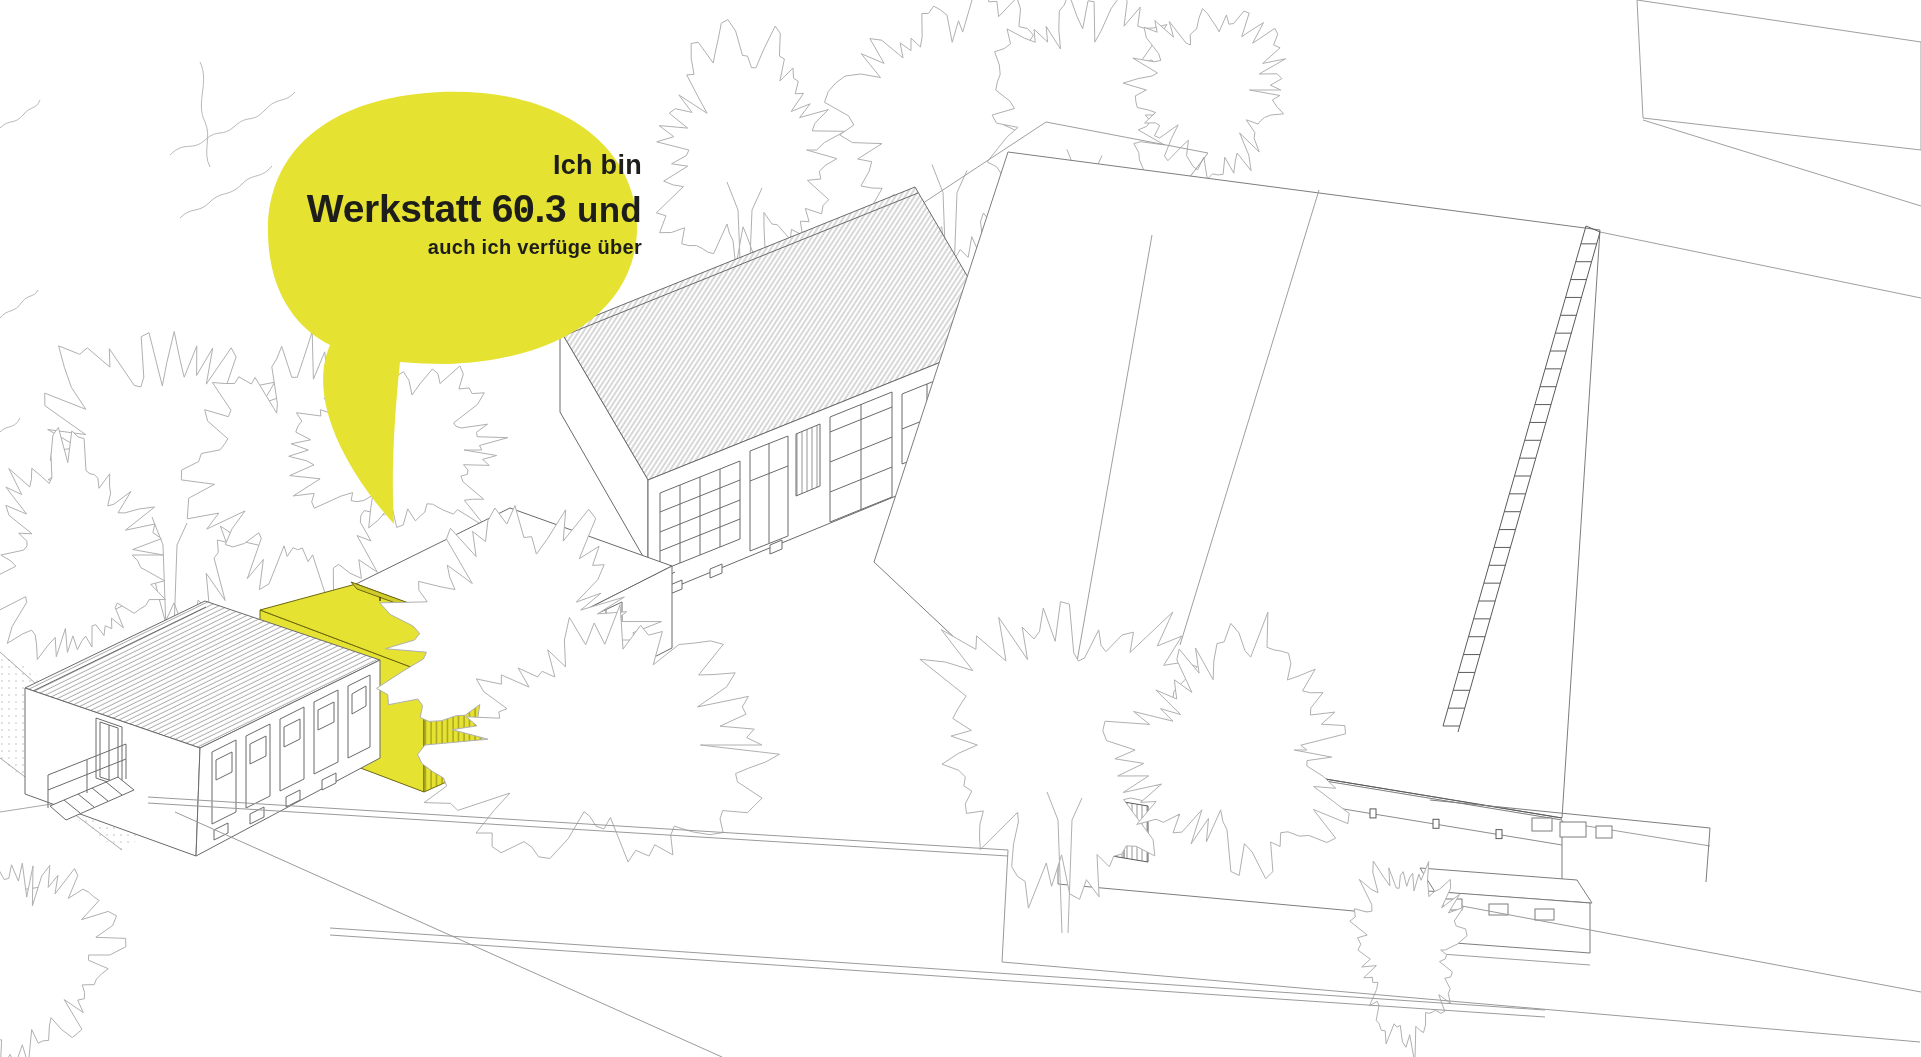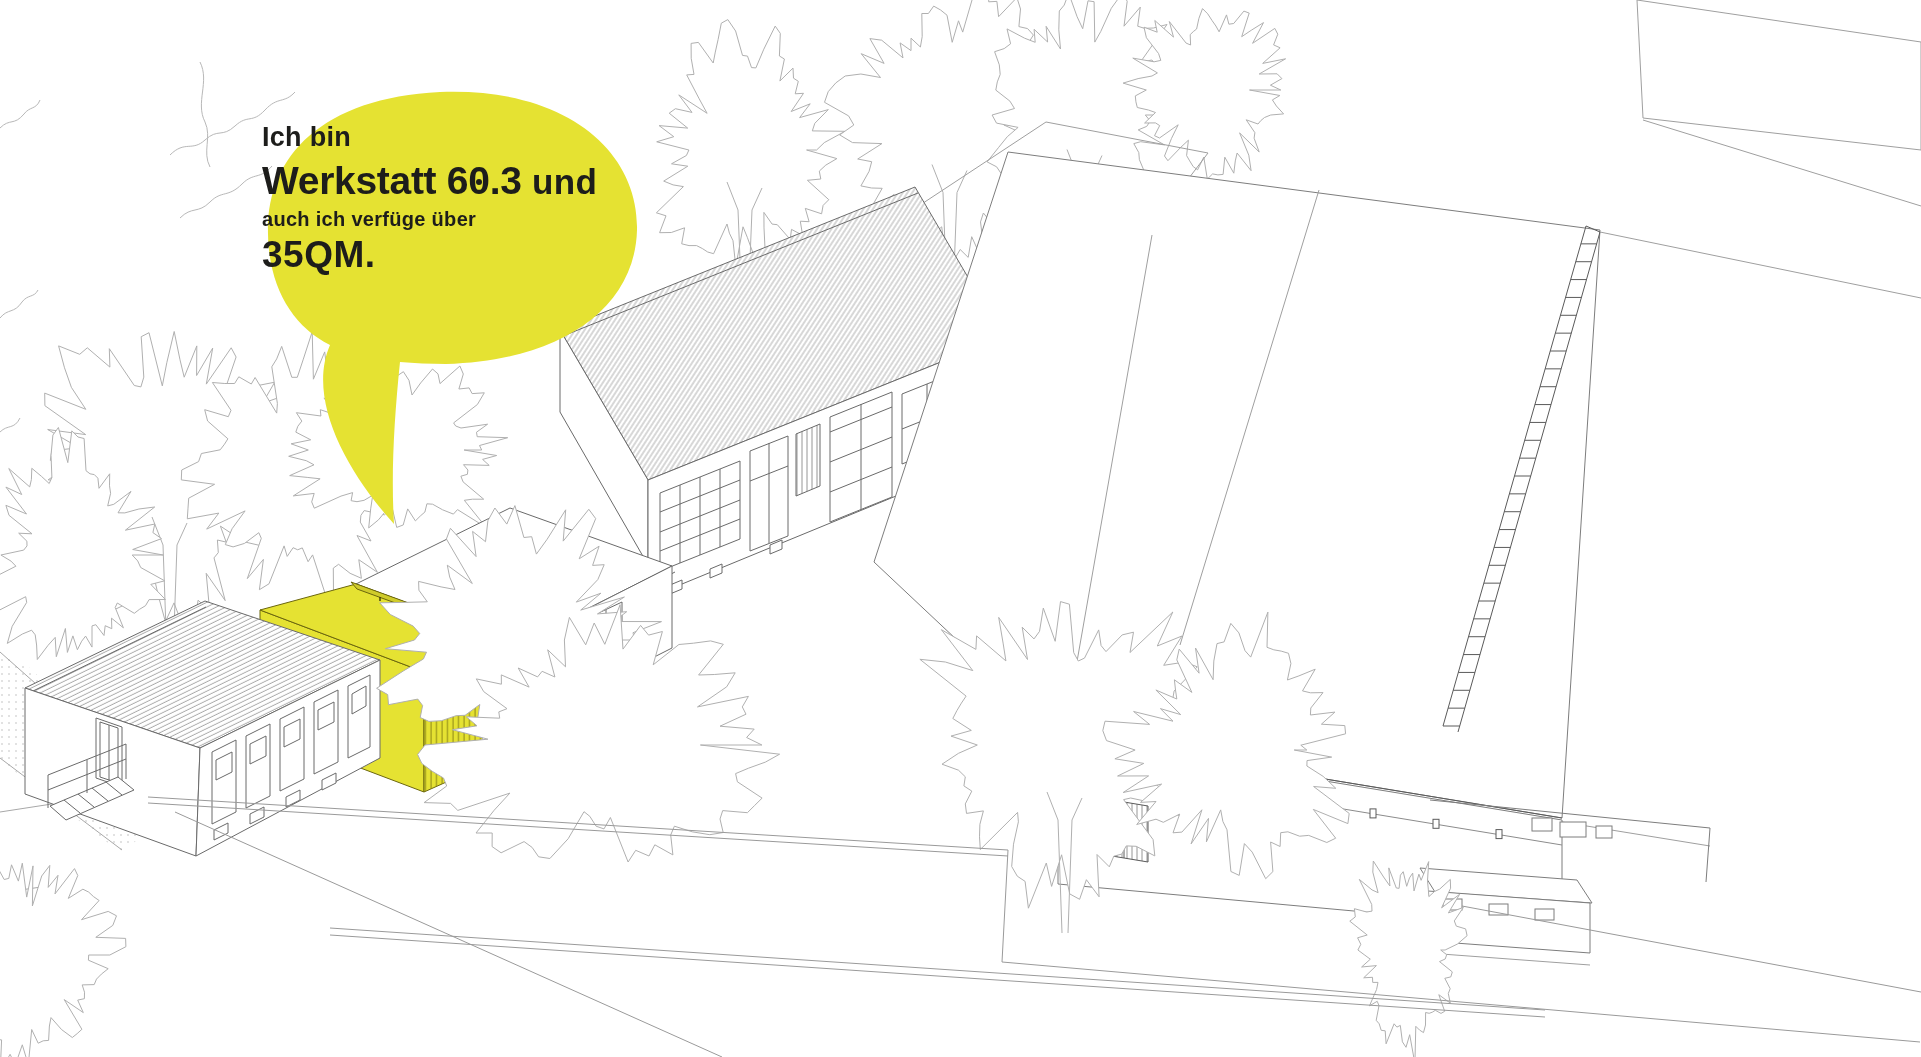--- a/index.html
+++ b/index.html
@@ -1,20 +1,20 @@
 <!DOCTYPE html>
 <html style="--bubble_yellow: #e5e232; --highlight_yellow: #e5e232; --highlight_beam: #cfcb2b; --highlight_outline: #6b660e; --slat_yellow: #8b8616; --ink: #1d1d1b; --line_light: #b3b3b3; --line_mid: #8c8c8c; --line_dark: #5a5a5a;"><head>
 <meta charset="utf-8">
 <style>
   html,body{margin:0;padding:0;background:#fff;}
   .stage{position:relative;width:1921px;height:1057px;background:#fff;overflow:hidden;
          font-family:"Liberation Sans","DejaVu Sans",sans-serif;}
   .scene{position:absolute;left:0;top:0;}
   
-  .bubble-text{position:absolute;left:262px;top:124px;width:380px;text-align:left;
+  .bubble-text{position:absolute;left:262px;top:152px;width:380px;text-align:right;
                color:var(--ink,#1d1d1b);line-height:1.0;pointer-events:none;}
   .bt-line1{font-size:27px;font-weight:600;margin-bottom:10px;letter-spacing:.3px;}
   .bt-line2{font-size:39px;font-weight:600;margin-bottom:9px;letter-spacing:-.3px;}
   .bt-line2 .small{font-size:35px;font-weight:600;letter-spacing:.3px;margin-top:40px;}
   .bt-line3{font-size:20px;font-weight:600;margin-bottom:7px;letter-spacing:.3px;}
   .bt-line4{font-size:37px;font-weight:600;letter-spacing:.5px;}
   .zero{position:relative;display:inline-block;}
   .zero::after{content:"";position:absolute;left:50%;top:53%;transform:translate(-50%,-50%);
                width:6px;height:6px;border-radius:50%;background:currentColor;}
 </style>
@@ -304,15 +304,14 @@
          C394,420 391,475 394,524
          C345,470 307,398 330,345
          C292,326 269,287 268,234 Z"></path>
   </g>
 </svg>
 
 <div class="bubble-text">
   <div class="bt-line1">Ich bin</div>
   <div class="bt-line2"><span>Werkstatt 6</span><span class="zero">0</span><span>.3</span>&nbsp;<span class="small">und</span></div>
   <div class="bt-line3">auch ich verfüge über</div>
-  <div class="bt-line4">35QM.</div>
 </div>
 </div>
 
 </body></html>

